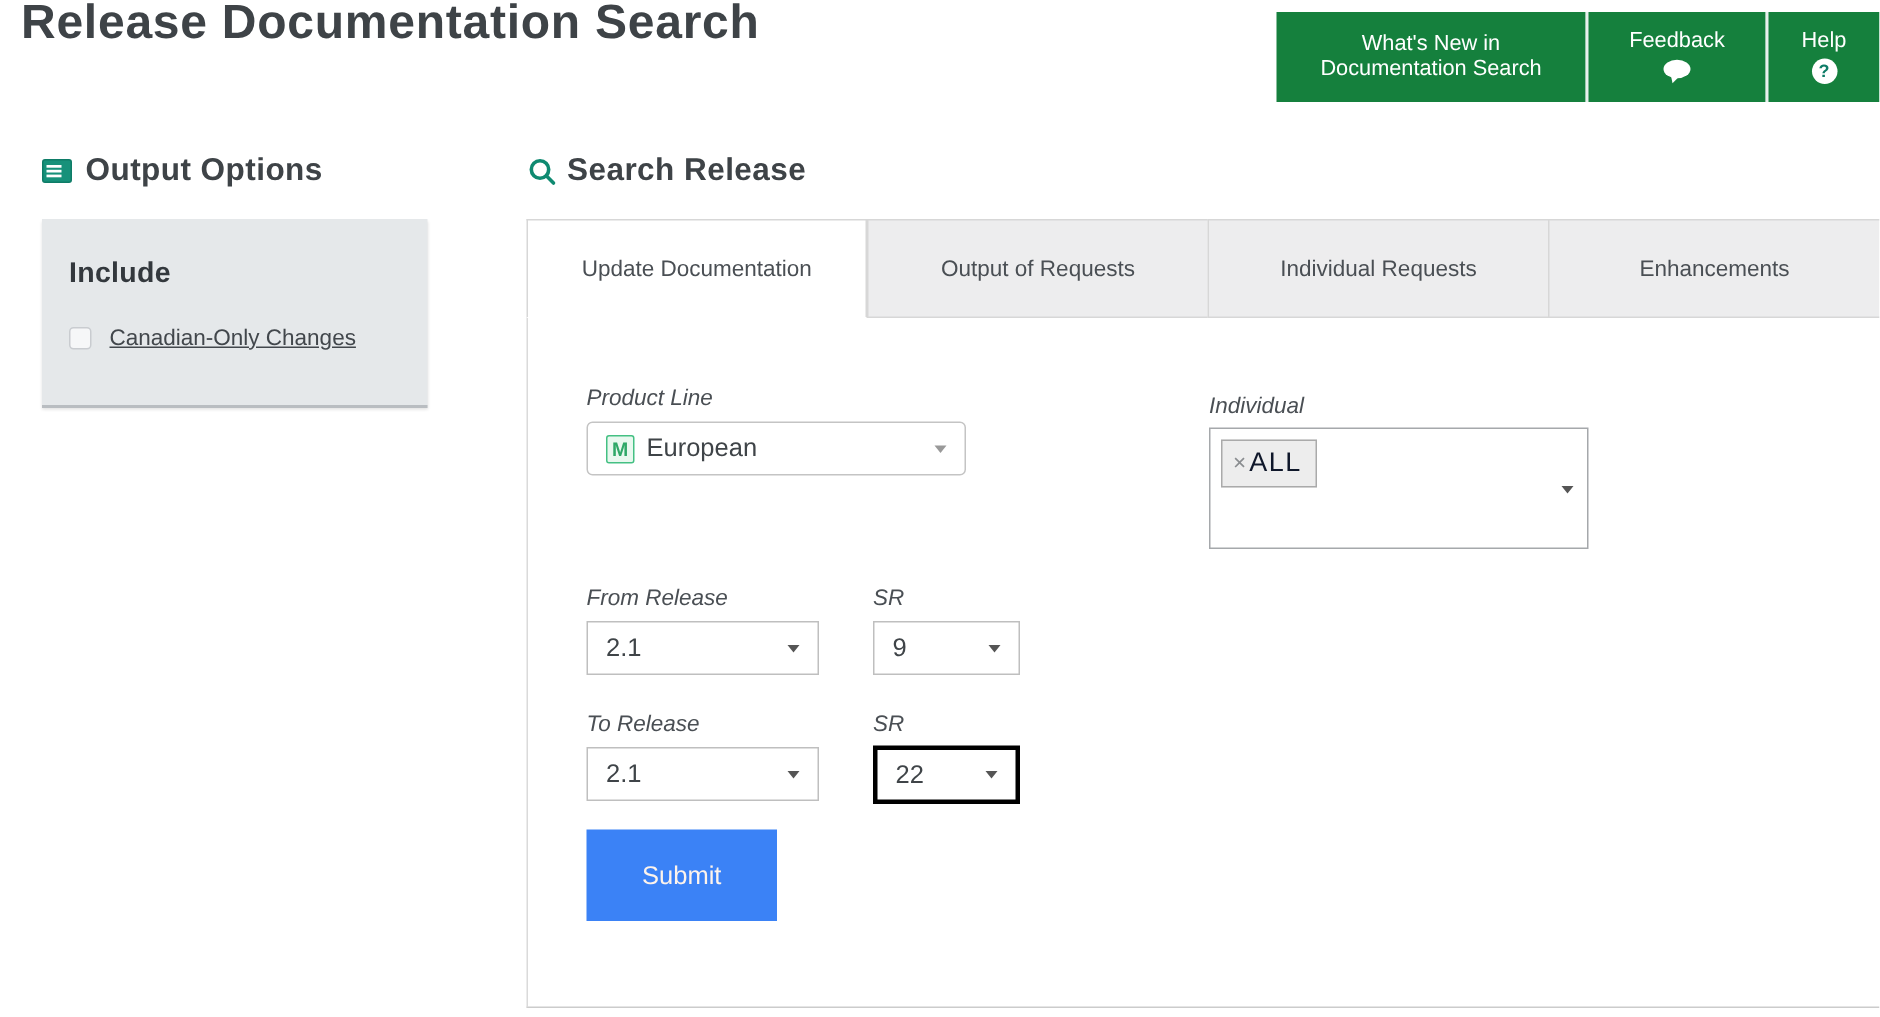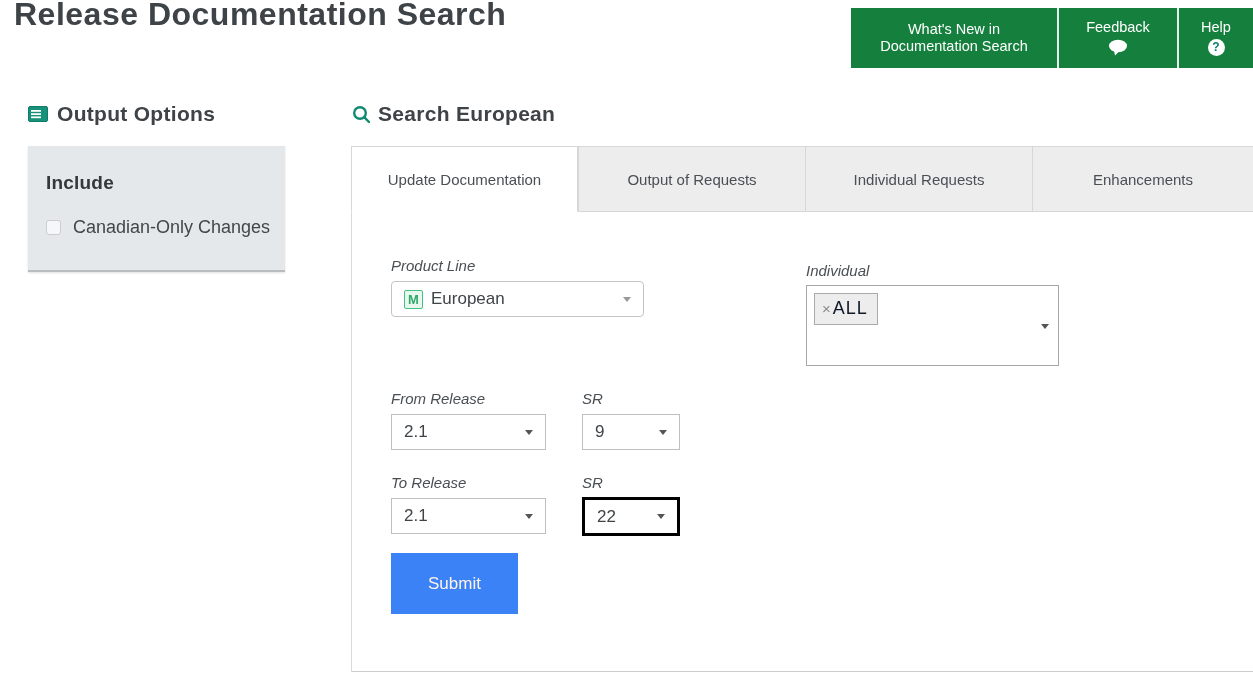--- a/index.html
+++ b/index.html
@@ -30,21 +30,21 @@
                 font-size:21px; font-weight:800; color:#3e4347; letter-spacing:0.3px; }
   .side-title svg { margin-right:9px; }
   .include-panel { position:absolute; left:28px; top:146px; width:257px; height:126px;
                    background:#e5e8ea; border-bottom:2px solid #b9bdc1;
                    box-shadow:0 1px 2px rgba(0,0,0,0.12); }
   .include-title { position:absolute; left:18px; top:26px; font-size:19px; font-weight:800;
                    color:#33383d; letter-spacing:0.2px; }
   .chk-row { position:absolute; left:18px; top:71px; display:flex; align-items:center; cursor:pointer; }
   .checkbox { width:15px; height:15px; background:#f6f7f8; border:1px solid #c9ccd0;
               border-radius:3px; display:inline-block; }
-  .chk-label { margin-left:12px; font-size:18px; color:#42474c; }
+  .chk-label { margin-left:12px; font-size:15px; color:#42474c;text-decoration:underline; }
 
   
   .search-title { position:absolute; left:352px; top:102px; display:flex; align-items:center;
                   font-size:21px; font-weight:800; color:#3e4347; letter-spacing:0.3px; }
   .search-title svg { margin-right:7px; }
 
   
   .tabs { position:absolute; left:351px; top:146px; width:902px; height:51px; display:flex; }
   .tab { width:227px; height:66px; background:#ededee; border-top:1px solid #d7d7d7;
          border-left:1px solid #d7d7d7; border-bottom:1px solid #d7d7d7;
@@ -128,21 +128,21 @@
       <span class="checkbox"></span>
       <span class="chk-label">Canadian-Only Changes</span>
     </div>
   </div>
 
   <div class="search-title">
     <svg width="19" height="19" viewBox="0 0 19 19">
       <circle cx="8" cy="8" r="5.8" fill="none" stroke="#0f8a71" stroke-width="2.4"></circle>
       <line x1="12.2" y1="12.2" x2="17" y2="17" stroke="#0f8a71" stroke-width="2.4" stroke-linecap="round"></line>
     </svg>
-    <span>Search European</span>
+    <span>Search Release</span>
   </div>
 
   <div class="tabs">
     <div class="tab active">Update Documentation</div>
     <div class="tab">Output of Requests</div>
     <div class="tab">Individual Requests</div>
     <div class="tab">Enhancements</div>
   </div>
 
   <div class="panel">

